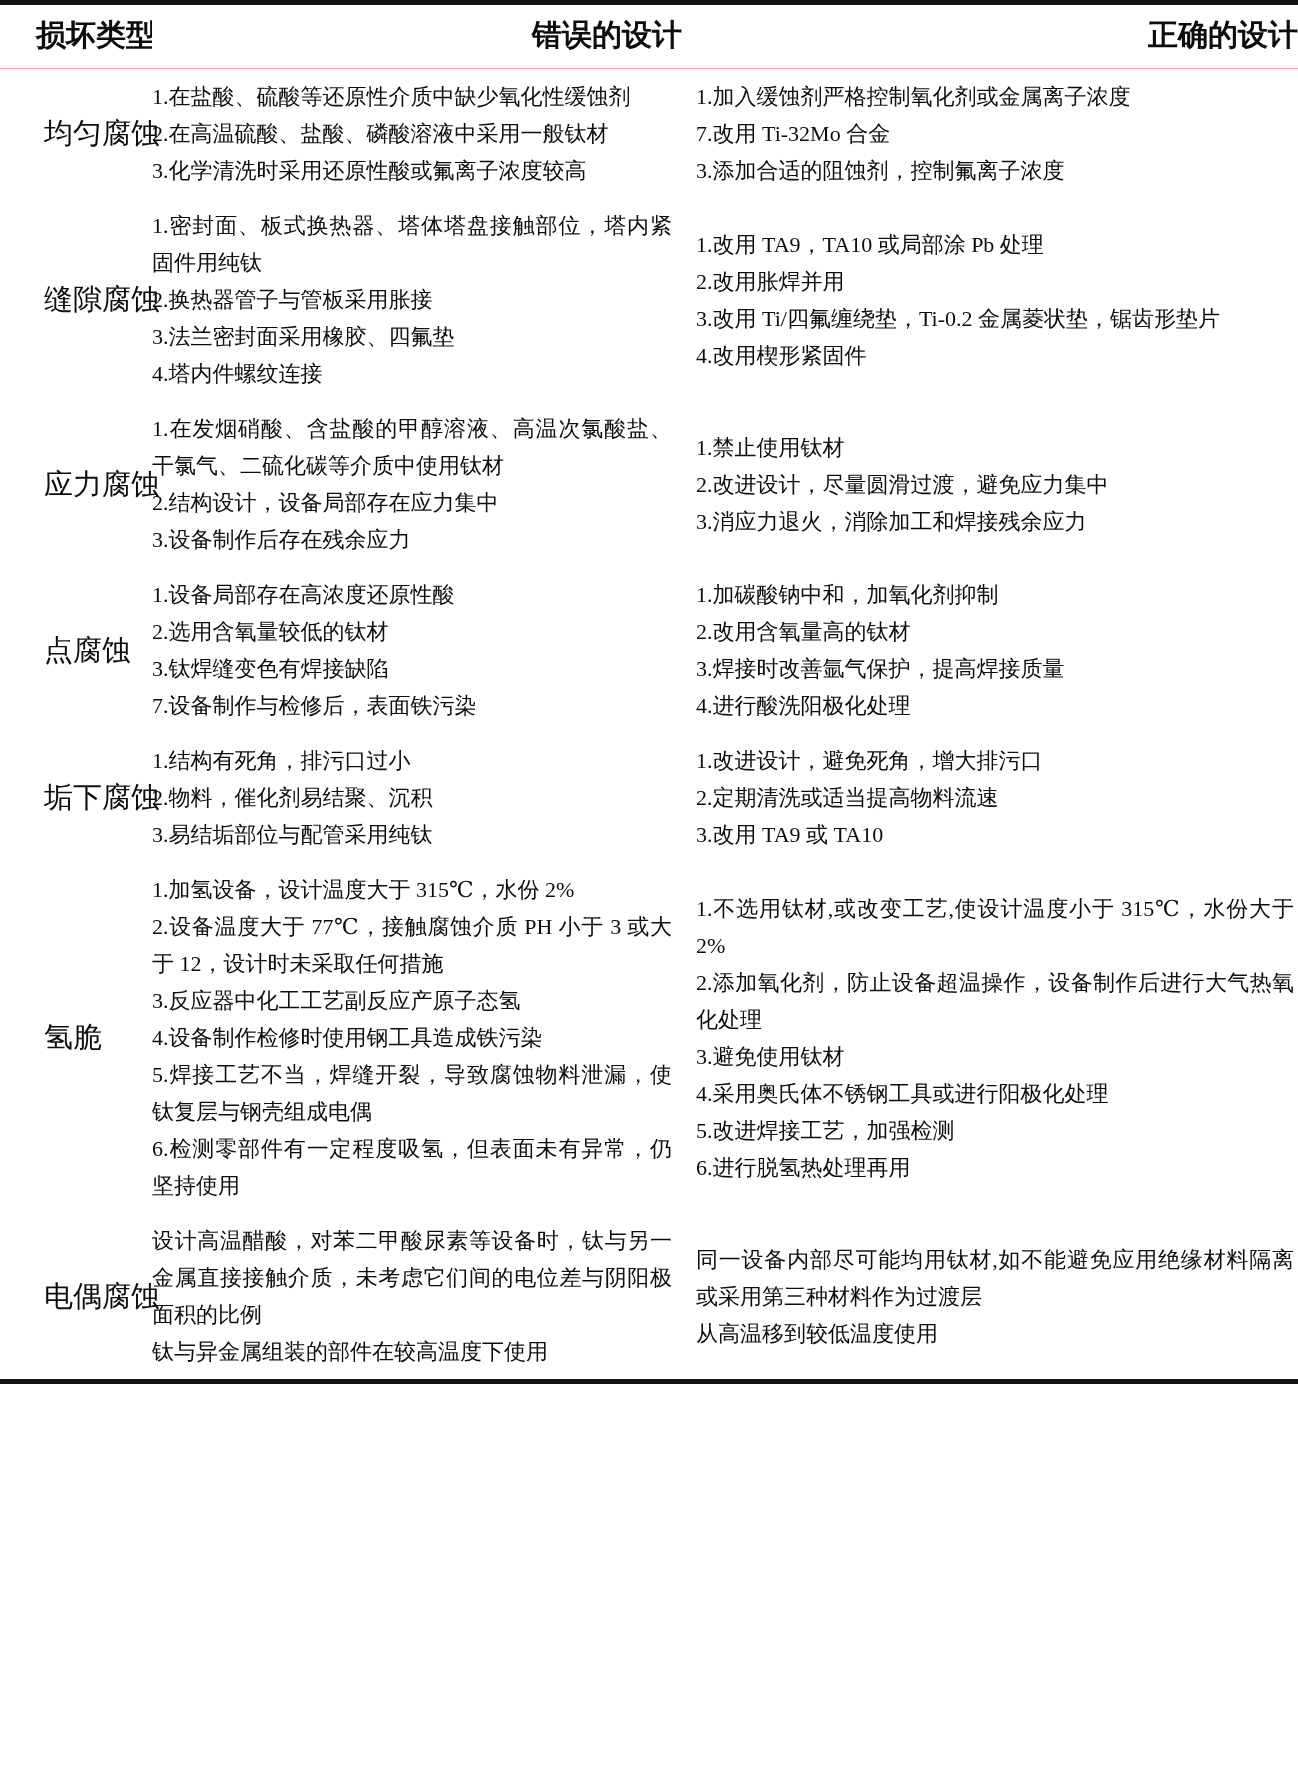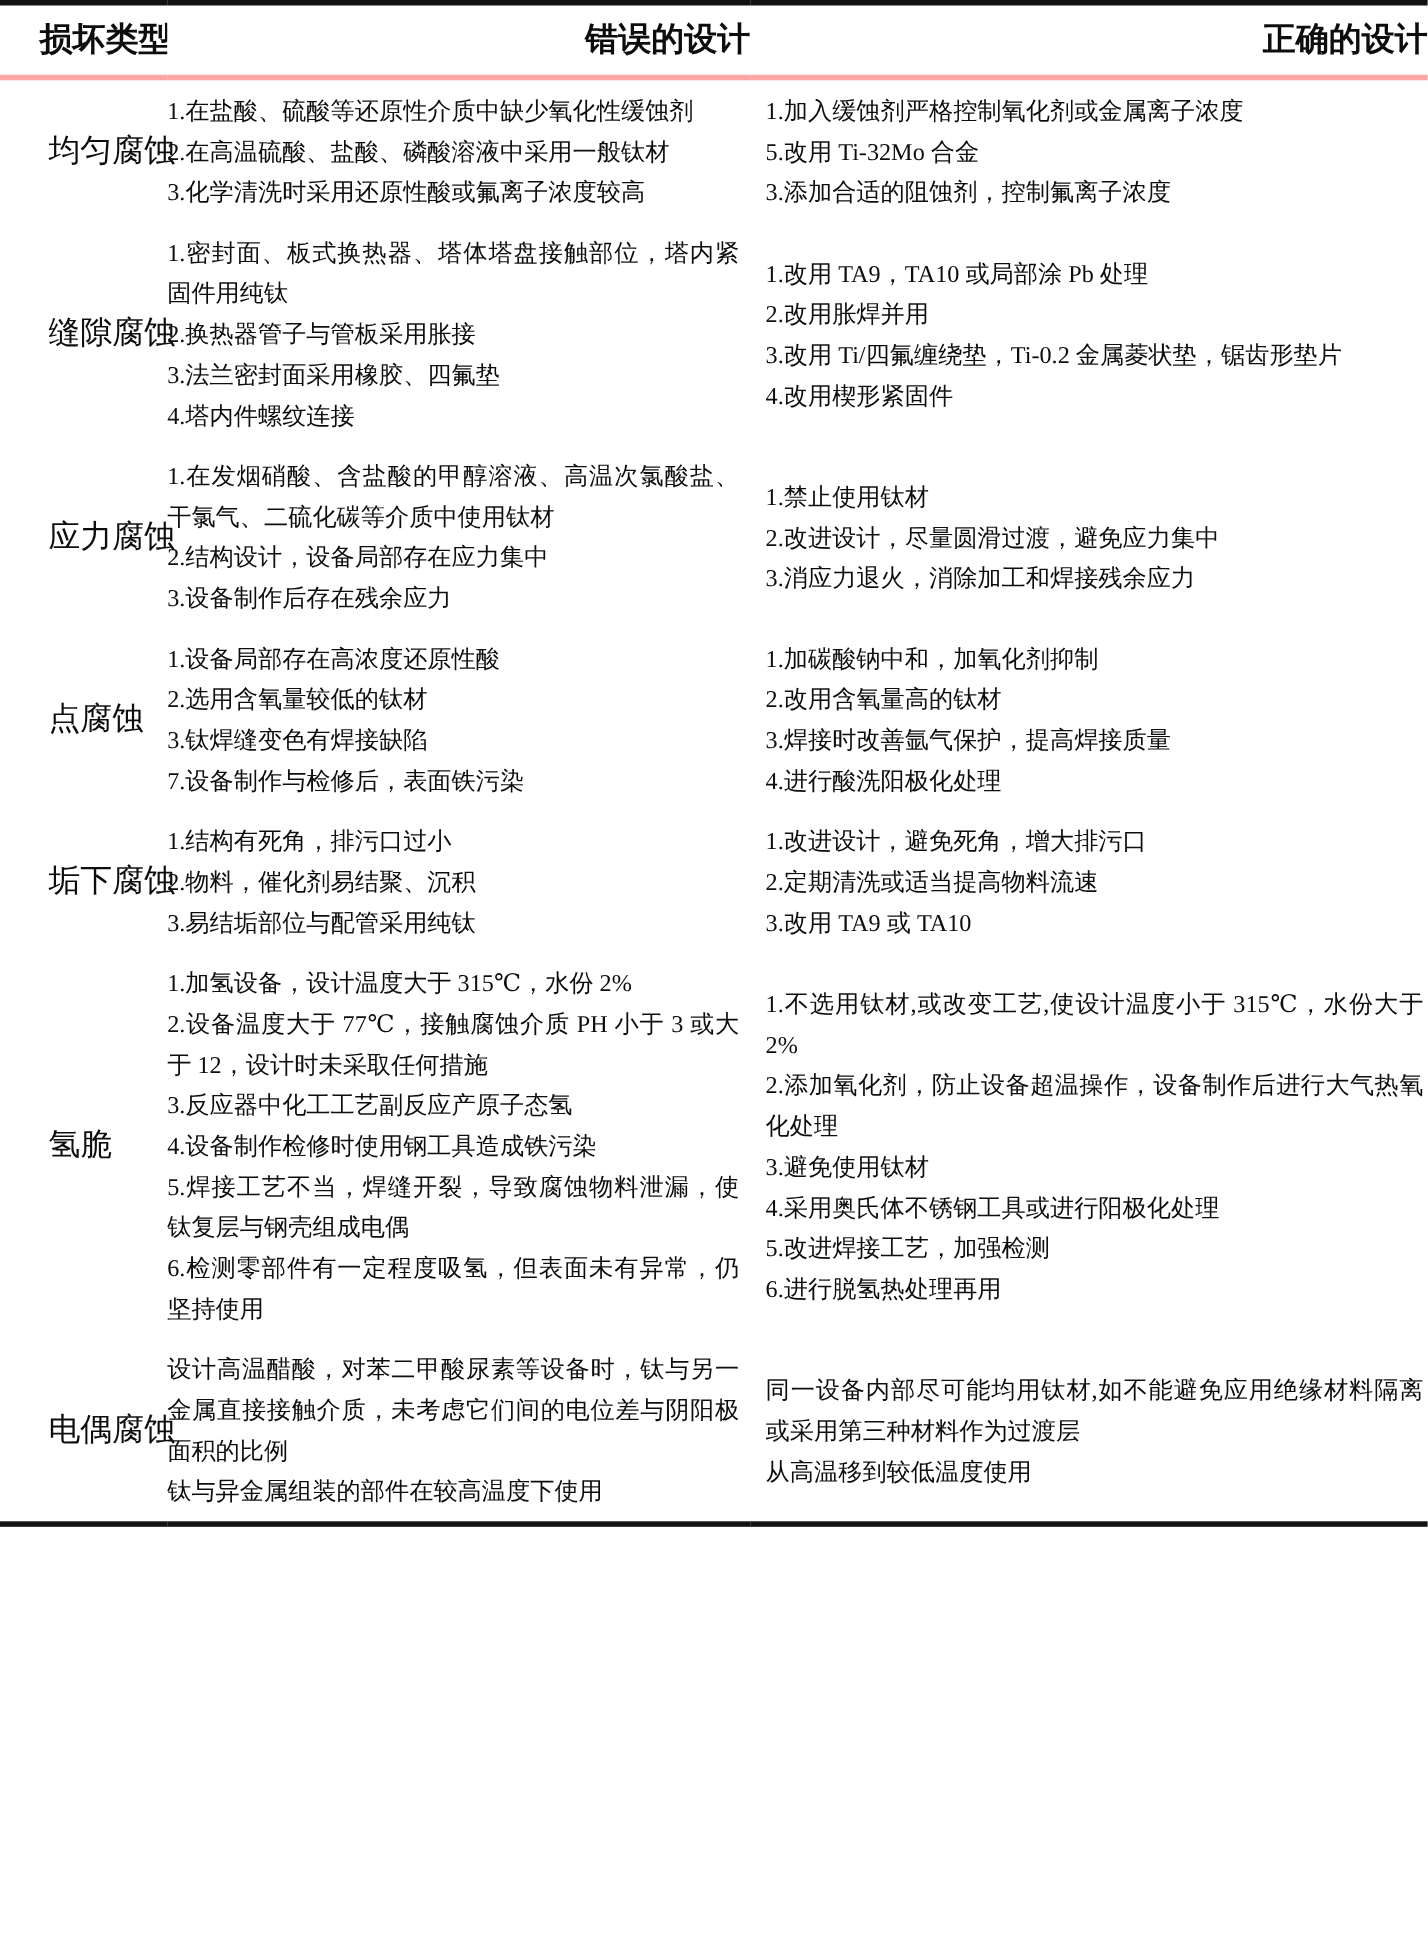--- a/index.html
+++ b/index.html
@@ -32,21 +32,21 @@
     border-top: 5px solid #121212;
     border-bottom: 5px solid #121212;
   }
   col.c-type    { width: 152px; }
   col.c-wrong   { width: 530px; }
   col.c-correct { width: 616px; }
   thead th {
     font-size: 30px;
     font-weight: bold;
     padding: 10px 0 12px 0;
-    border-bottom: 5px solid #fca5a5;
+    border-bottom: 1px solid #fca5a5;
     white-space: nowrap;
     overflow: hidden;
   }
   th.h-type {
     text-align: left;
     padding-left: 36px;
   }
   th.h-wrong, th.h-correct {
     text-align: right;
   }
@@ -95,21 +95,21 @@
     <tbody id="table-body">
         <tr>
           <td class="type-cell">均匀腐蚀</td>
           <td class="wrong-cell">
             <div class="design-item">1.在盐酸、硫酸等还原性介质中缺少氧化性缓蚀剂</div>
             <div class="design-item">2.在高温硫酸、盐酸、磷酸溶液中采用一般钛材</div>
             <div class="design-item">3.化学清洗时采用还原性酸或氟离子浓度较高</div>
           </td>
           <td class="correct-cell">
             <div class="design-item">1.加入缓蚀剂严格控制氧化剂或金属离子浓度</div>
-            <div class="design-item">5.改用 Ti-32Mo 合金</div>
+            <div class="design-item">7.改用 Ti-32Mo 合金</div>
             <div class="design-item">3.添加合适的阻蚀剂，控制氟离子浓度</div>
           </td>
         </tr>
         <tr>
           <td class="type-cell">缝隙腐蚀</td>
           <td class="wrong-cell">
             <div class="design-item">1.密封面、板式换热器、塔体塔盘接触部位，塔内紧固件用纯钛</div>
             <div class="design-item">2.换热器管子与管板采用胀接</div>
             <div class="design-item">3.法兰密封面采用橡胶、四氟垫</div>
             <div class="design-item">4.塔内件螺纹连接</div>

